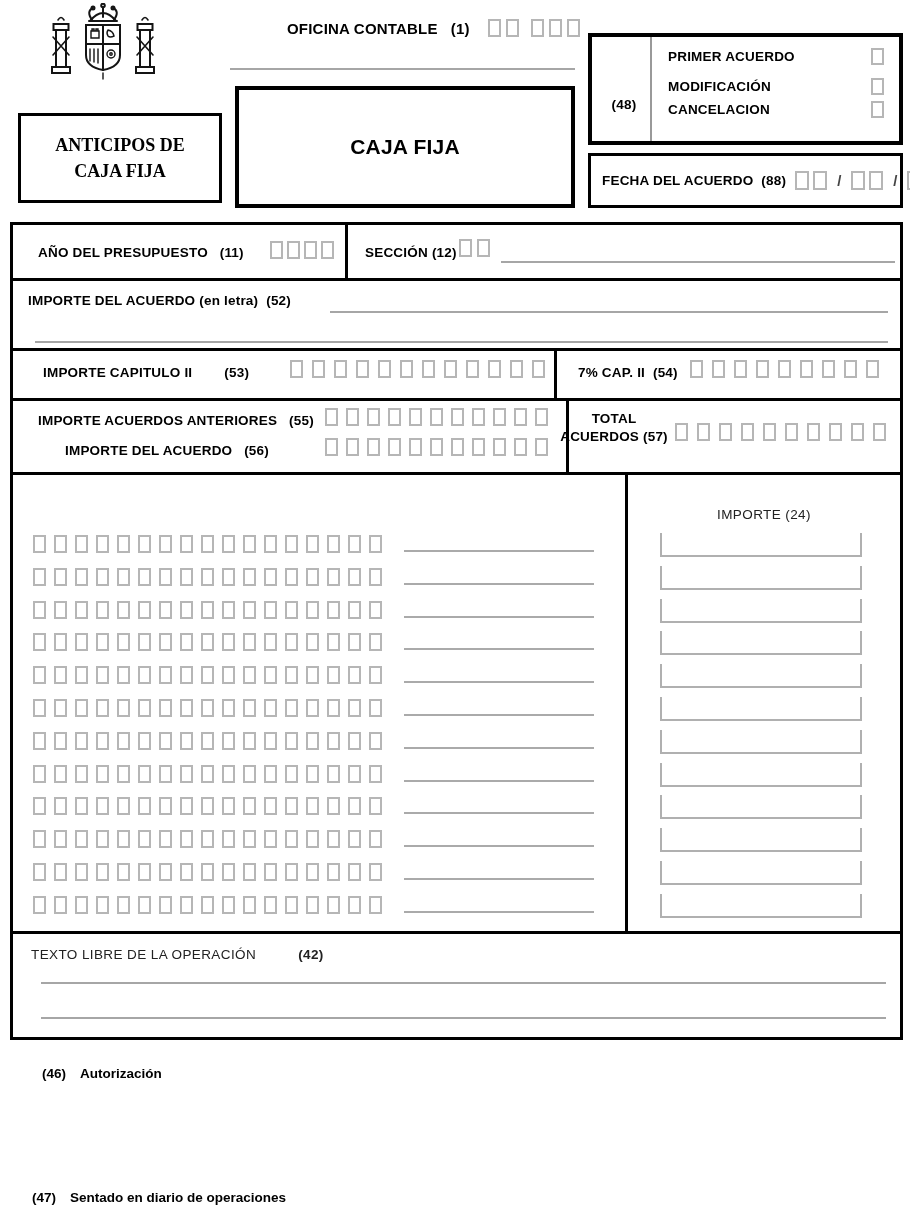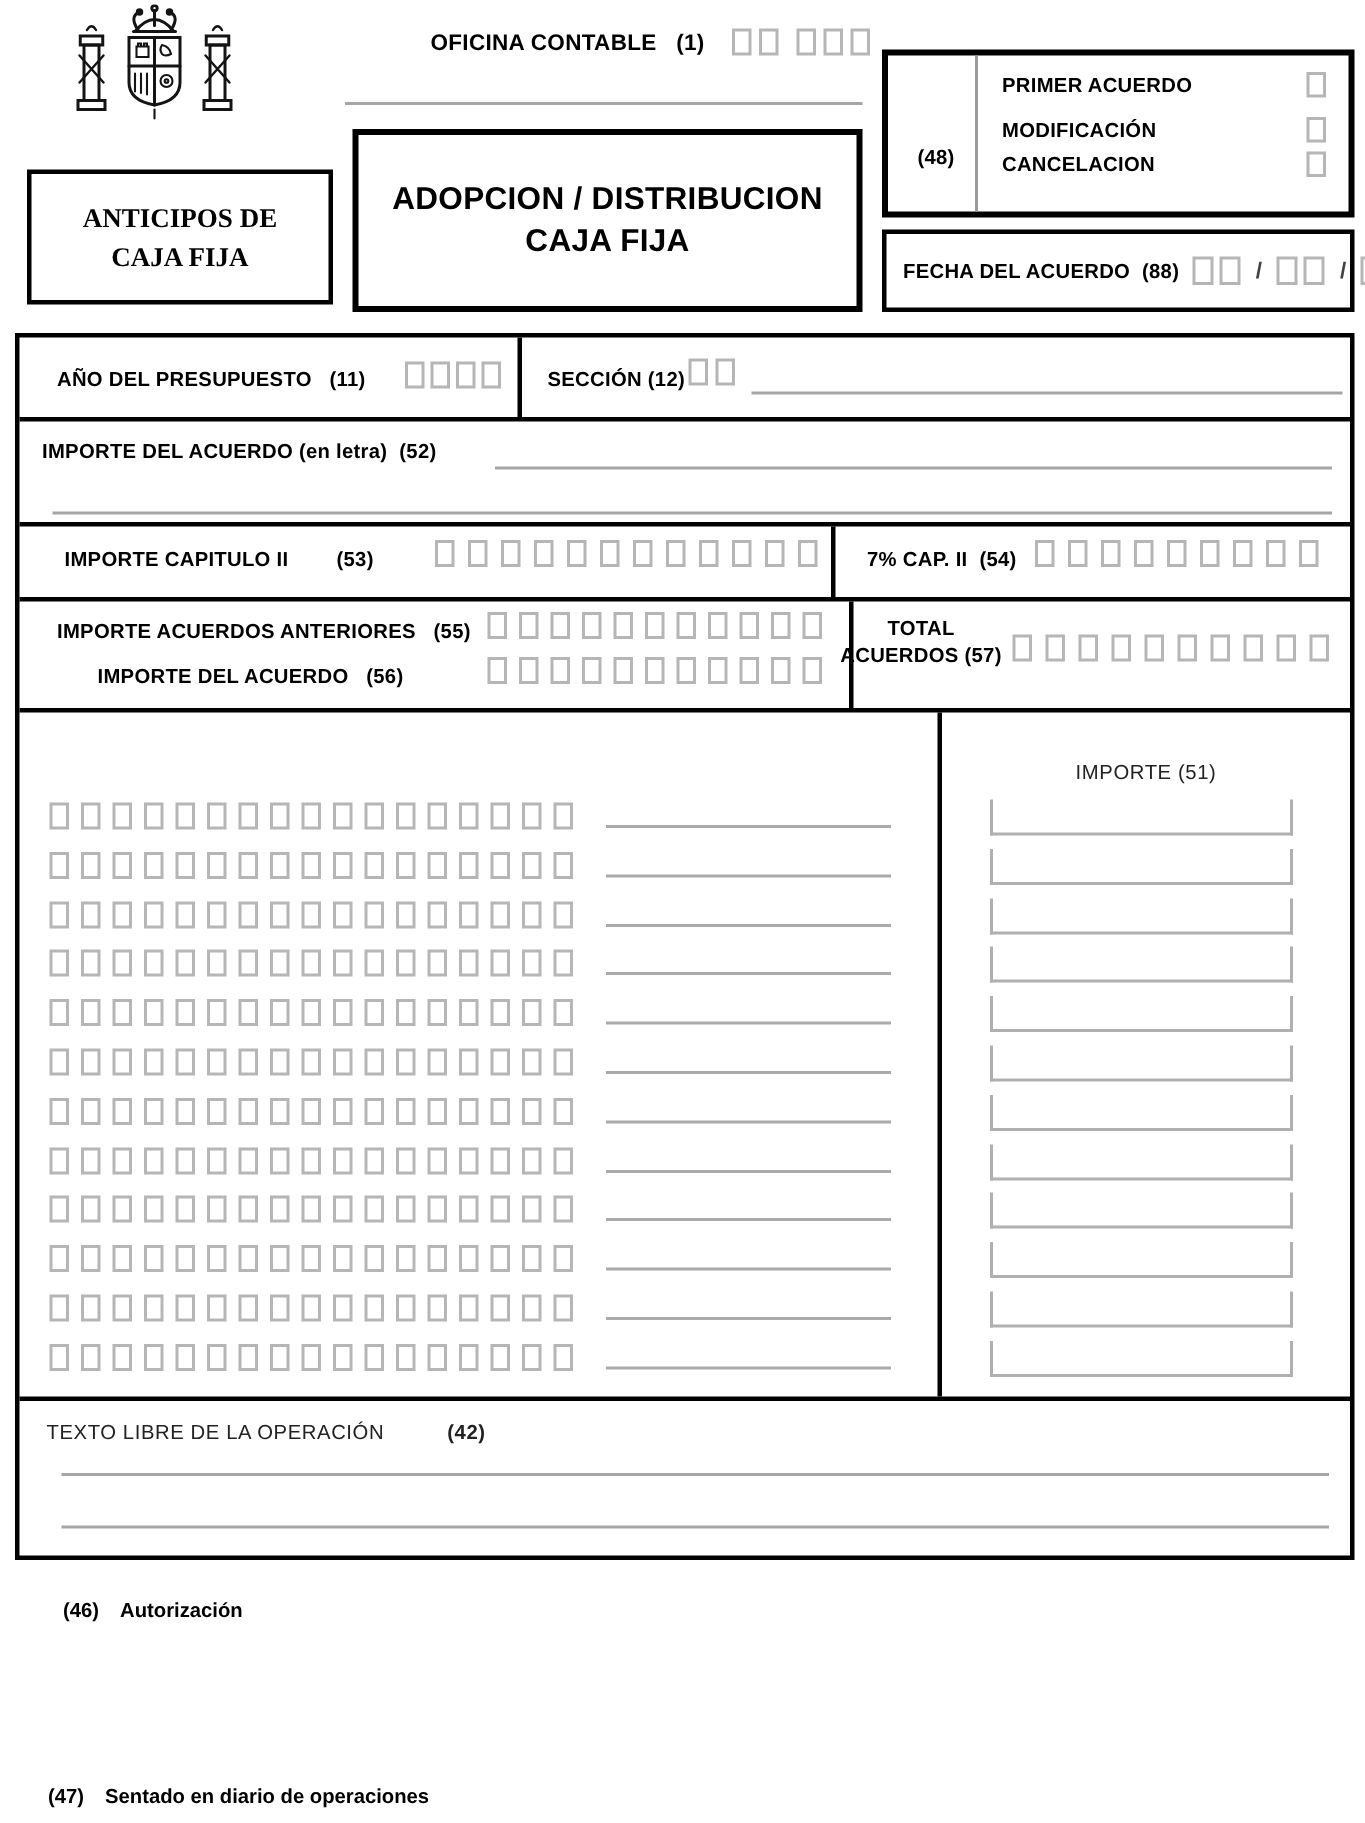--- a/index.html
+++ b/index.html
@@ -123,21 +123,20 @@
       <span class="cell-box"></span>
     </span>
 </div>
 <div class="abs gline hdr-gline"></div>
 
 <div class="left-box">
   <div><span>ANTICIPOS DE</span><br><span>CAJA FIJA</span></div>
 </div>
 
 <div class="title-box">
-  <div>ADOPCION / DISTRIBUCION</div>
   <div>CAJA FIJA</div>
 </div>
 
 <div class="box48">
   <div class="ref48 lbl">(48)</div>
   <div class="sep"></div>
   <div class="opt-row" style="top:11px">
     <span class="lbl">PRIMER ACUERDO</span>
     <span class="checkbox"></span>
   </div>
@@ -276,21 +275,21 @@
       <span class="cell-box"></span>
       <span class="cell-box"></span>
       <span class="cell-box"></span>
       <span class="cell-box"></span>
       <span class="cell-box"></span>
       <span class="cell-box"></span>
     </span>
   <div class="abs hblack" style="left:0; top:247px; right:0; height:3px"></div>
 
   <div class="abs vblack" style="left:612px; top:250px; width:3px; height:456px"></div>
-  <div class="abs lbl-reg" style="left:615px; top:282px; width:272px; text-align:center">IMPORTE  (51)</div>
+  <div class="abs lbl-reg" style="left:615px; top:282px; width:272px; text-align:center">IMPORTE  (24)</div>
 
   <div id="cajero-rows">
       <div class="cajero-row">
         <span class="box-strip">
           <span class="cell-box"></span>
           <span class="cell-box"></span>
           <span class="cell-box"></span>
           <span class="cell-box"></span>
           <span class="cell-box"></span>
           <span class="cell-box"></span>

